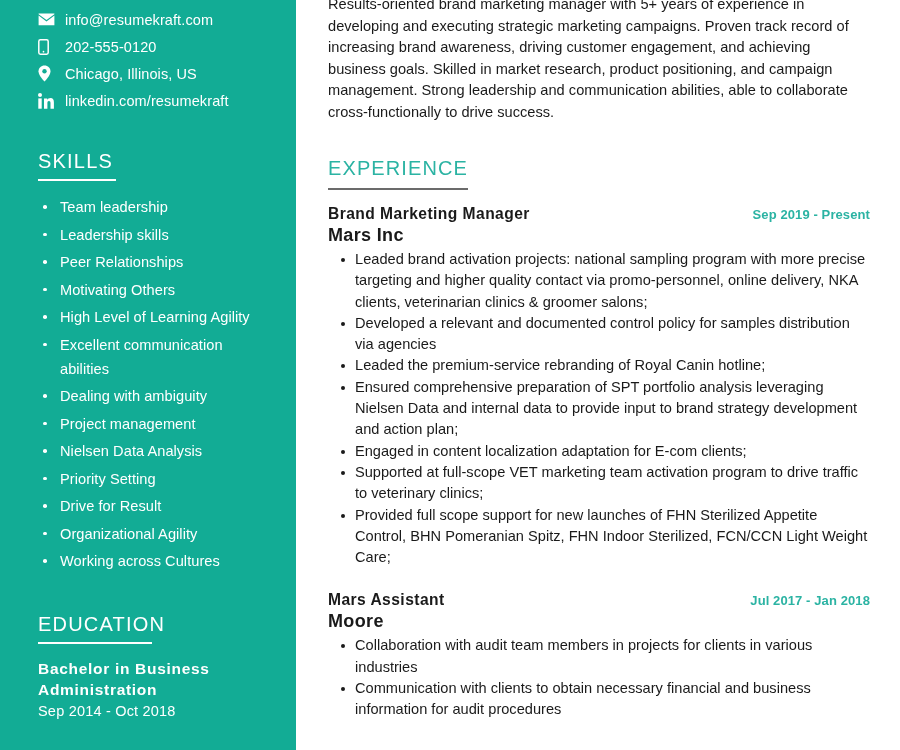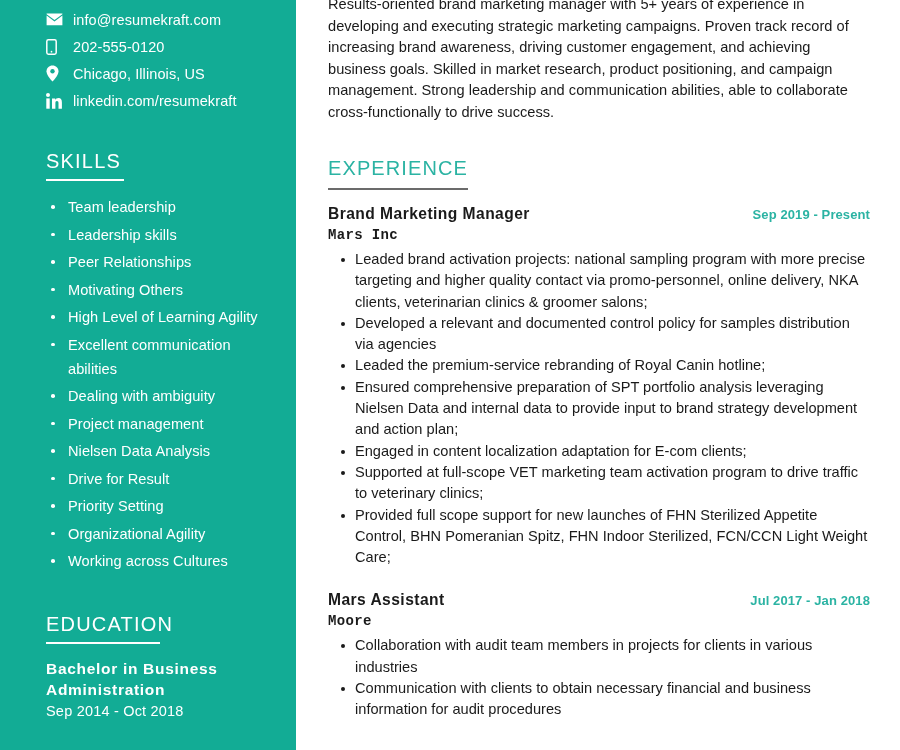--- a/index.html
+++ b/index.html
@@ -23,21 +23,21 @@
     display: flex;
     overflow: hidden;
   }
 
   
   .sidebar {
     width: 296px;
     flex: 0 0 296px;
     background: #12AC95;
     color: #ffffff;
-    padding: 0 0 0 8px;
+    padding: 0 0 0 0;
     position: relative;
     overflow: hidden;
   }
 
   .contact-list {
     list-style: none;
     padding: 0 0 0 38px;
     margin-top: 6px;
   }
 
@@ -182,27 +182,26 @@
   .job-dates {
     font-size: 13px;
     font-weight: bold;
     color: #2BB3A3;
     letter-spacing: 0.1px;
     white-space: nowrap;
     line-height: 20px;
   }
 
   .job-company {
-    font-size: 14px;
+    font-size: 18px;
     font-weight: bold;
     color: #1a1a1a;
     letter-spacing: 0.35px;
     line-height: 21px;
     margin-bottom: 3px;
-    font-family: Liberation Mono, monospace;
   }
 
   .job-bullets {
     list-style: none;
     padding: 0;
     margin: 0;
   }
 
   .job-bullet {
     position: relative;
@@ -282,22 +281,22 @@
       <ul class="skills-list">
         <li class="skill-item">Team leadership</li>
         <li class="skill-item">Leadership skills</li>
         <li class="skill-item">Peer Relationships</li>
         <li class="skill-item">Motivating Others</li>
         <li class="skill-item">High Level of Learning Agility</li>
         <li class="skill-item">Excellent communication abilities</li>
         <li class="skill-item">Dealing with ambiguity</li>
         <li class="skill-item">Project management</li>
         <li class="skill-item">Nielsen Data Analysis</li>
+        <li class="skill-item">Priority Setting</li>
         <li class="skill-item">Drive for Result</li>
-        <li class="skill-item">Priority Setting</li>
         <li class="skill-item">Organizational Agility</li>
         <li class="skill-item">Working across Cultures</li>
       </ul>
     </section>
 
     <section class="side-section" style="margin-top:40px;">
       <h2 class="side-heading">EDUCATION</h2>
       <div class="side-rule" style="width:114px;"></div>
       <div class="edu-entry">
         <div class="edu-degree">Bachelor in Business Administration</div>

